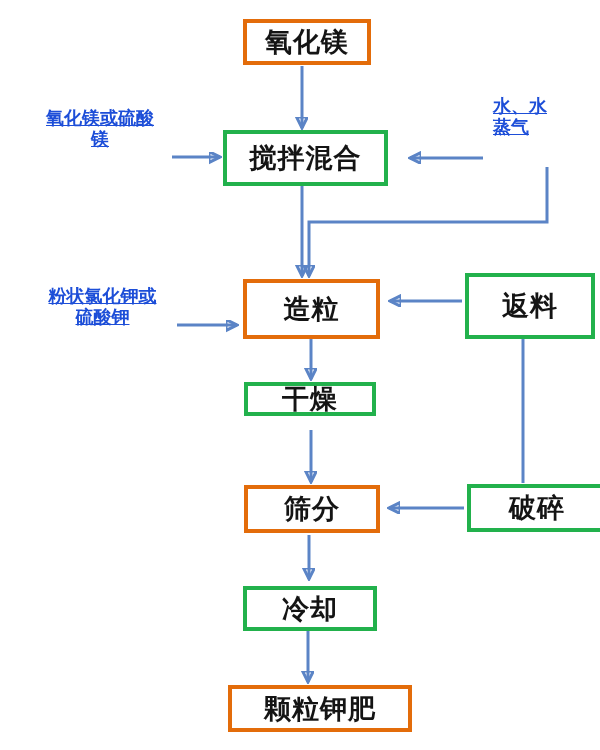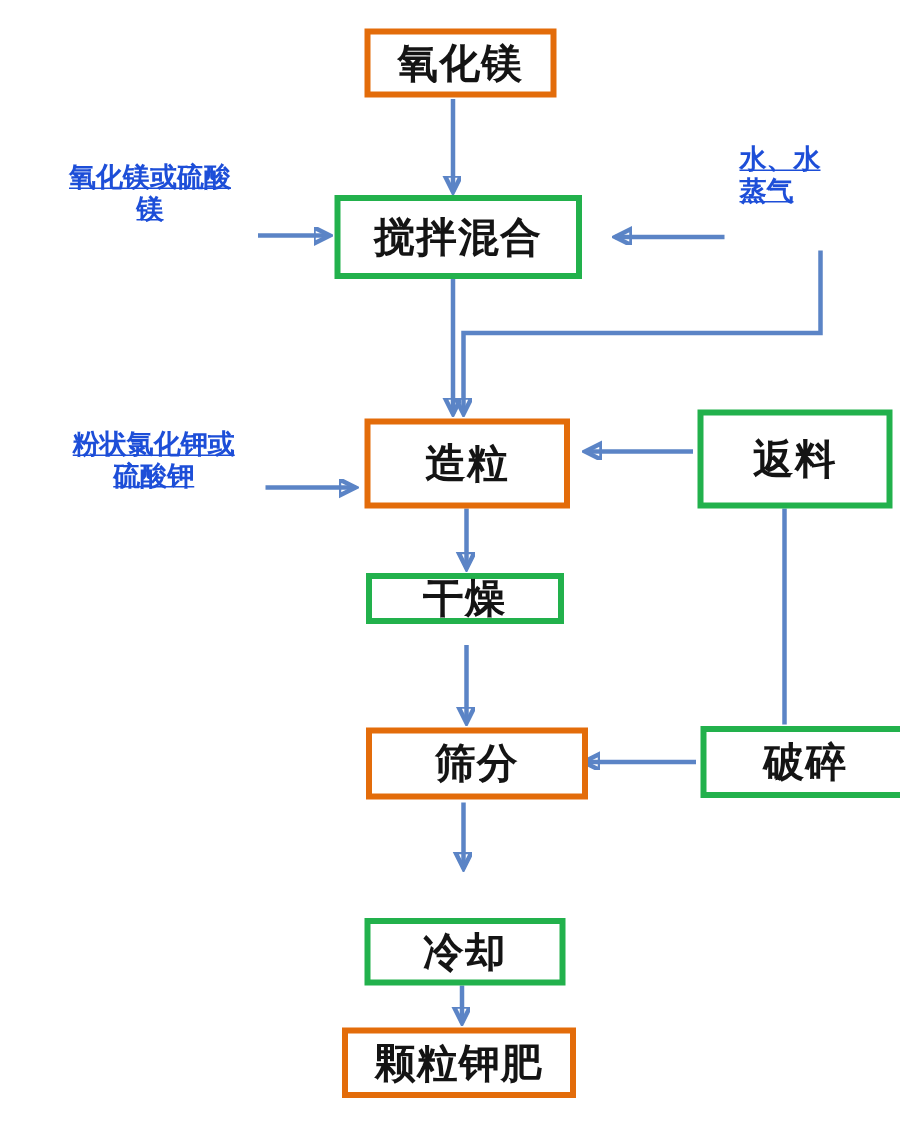--- a/index.html
+++ b/index.html
@@ -75,27 +75,27 @@
 <div class="box orange" style="left:243px; top:19px;  width:128px; height:46px;">氧化镁</div>
 
 <div class="box green" style="left:223px; top:130px; width:165px; height:56px;">搅拌混合</div>
 
 <div class="box orange" style="left:243px; top:279px; width:137px; height:60px;">造粒</div>
 
 <div class="box green" style="left:465px; top:273px; width:130px; height:66px;">返料</div>
 
 <div class="box green" style="left:244px; top:382px; width:132px; height:34px;">干燥</div>
 
-<div class="box orange" style="left:244px; top:485px; width:148px; height:48px;">筛分</div>
+<div class="box orange" style="left:244px; top:485px; width:136px; height:48px;">筛分</div>
 
 <div class="box green" style="left:467px; top:484px; width:140px; height:48px;">破碎</div>
 
-<div class="box green" style="left:243px; top:612px; width:134px; height:45px;">冷却</div>
+<div class="box green" style="left:243px; top:586px; width:134px; height:45px;">冷却</div>
 
-<div class="box orange" style="left:228px; top:685px; width:156px; height:47px;">颗粒钾肥</div>
+<div class="box orange" style="left:228px; top:685px; width:184px; height:47px;">颗粒钾肥</div>
 
 <div class="side-label center" style="left:10px; top:108px; width:180px;">氧化镁或硫酸
 镁</div>
 
 <div class="side-label" style="left:493px; top:96px; width:100px;">水、水
 蒸气</div>
 
 <div class="side-label center" style="left:15px; top:286px; width:175px;">粉状氯化钾或
 硫酸钾</div>
 

